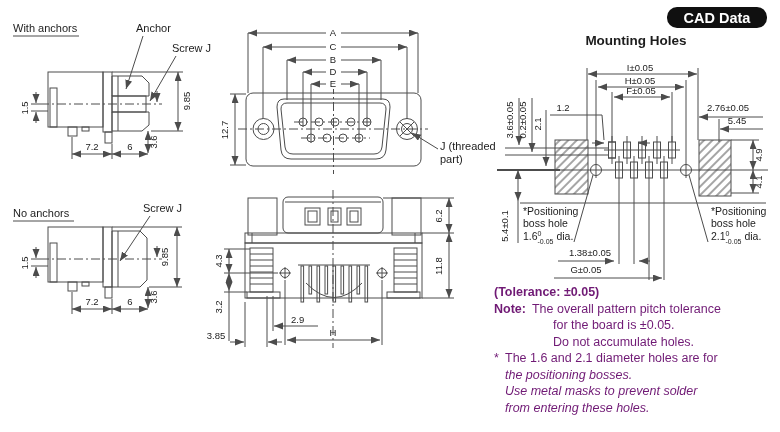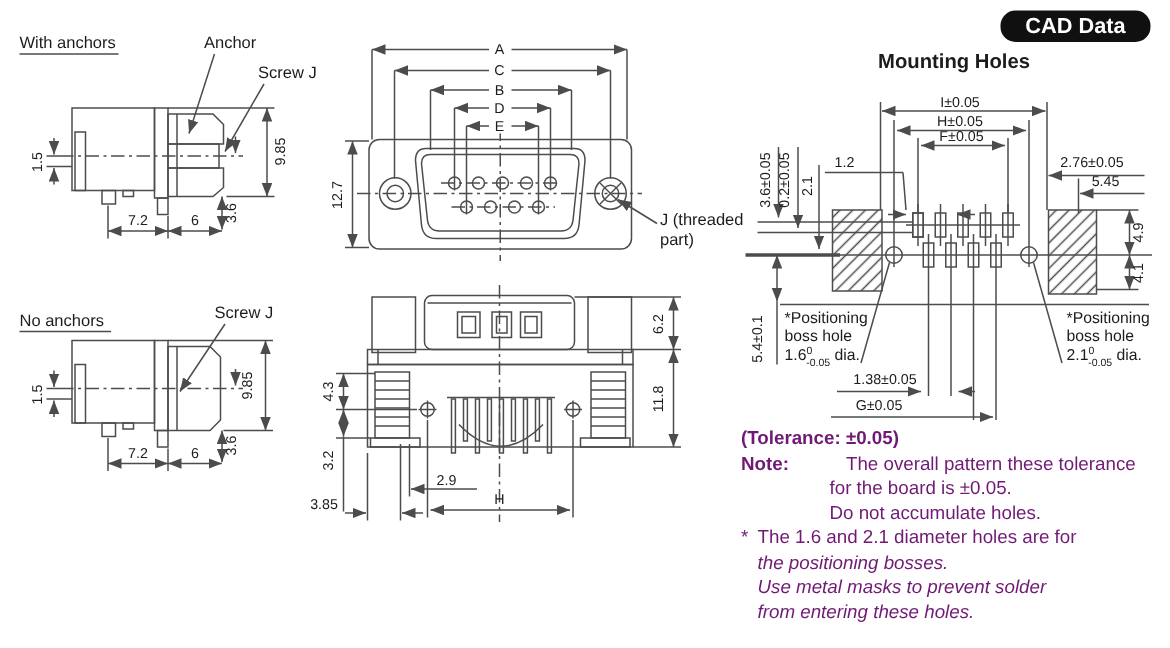--- a/index.html
+++ b/index.html
@@ -16,21 +16,21 @@
   .lb{font-size:11px;}
   .ttl{font-size:13.5px;font-weight:bold;text-anchor:middle;}
   .bossT{font-size:10.5px;}
   .tol{font-size:7px;}
   #badge{position:absolute;left:667px;top:7px;width:100px;height:21px;background:#101010;
          border-radius:10px;color:#fff;font-size:14.5px;font-weight:bold;
          display:flex;align-items:center;justify-content:center;}
   #notes{position:absolute;left:494px;top:284px;width:284px;font-size:12.5px;
          line-height:16.5px;color:#701a75;}
   .bold{font-weight:bold;}
-  .n-row{display:flex;gap:32px;}
+  .n-row{display:flex;}
   .n-row .nl{margin-right:6px;}
   .n-ind{margin-left:59px;}
   .n-star{display:flex;}
   .n-star .st{width:11px;}
   .n-ind2{margin-left:11px;font-style:italic;}
 </style>
 </head>
 <body>
 
 <div id="stage">
@@ -371,21 +371,21 @@
     <line class="ln" x1="554" y1="278" x2="662" y2="278" marker-end="url(#ae)"></line>
   </g>
 </svg>
 
 <div id="badge">CAD Data</div>
 
 <div id="notes">
   <div class="bold">(Tolerance: ±0.05)</div>
   <div class="n-row">
     <span class="bold nl">Note:</span>
-    <span>The overall pattern these tolerance</span>
+    <span>The overall pattern pitch tolerance</span>
   </div>
   <div class="n-ind">for the board is ±0.05.</div>
   <div class="n-ind">Do not accumulate holes.</div>
   <div class="n-star">
     <span class="st">*</span>
     <span>The 1.6 and 2.1 diameter holes are for</span>
   </div>
   <div class="n-ind2">the positioning bosses.</div>
   <div class="n-ind2">Use metal masks to prevent solder</div>
   <div class="n-ind2">from entering these holes.</div>

